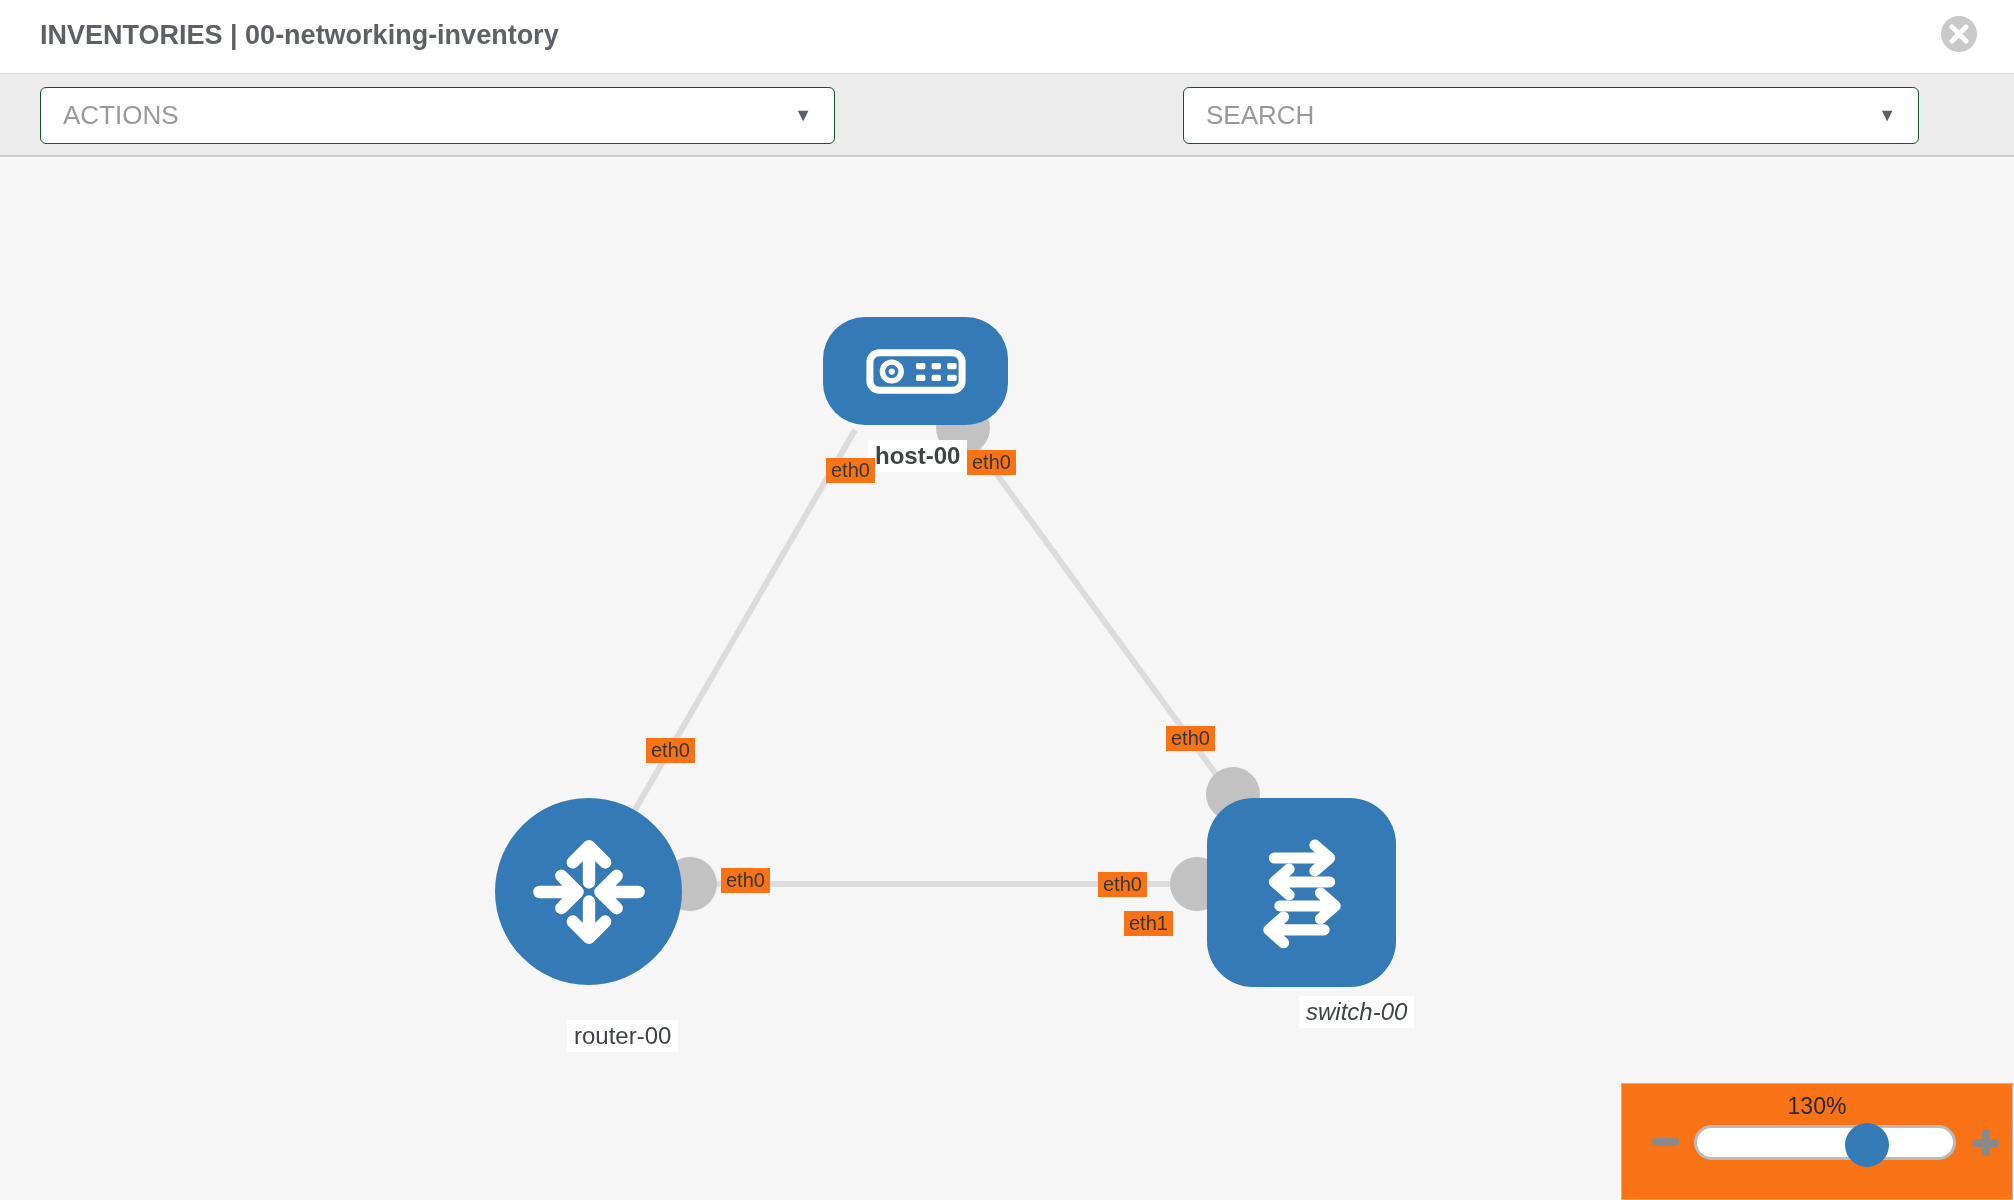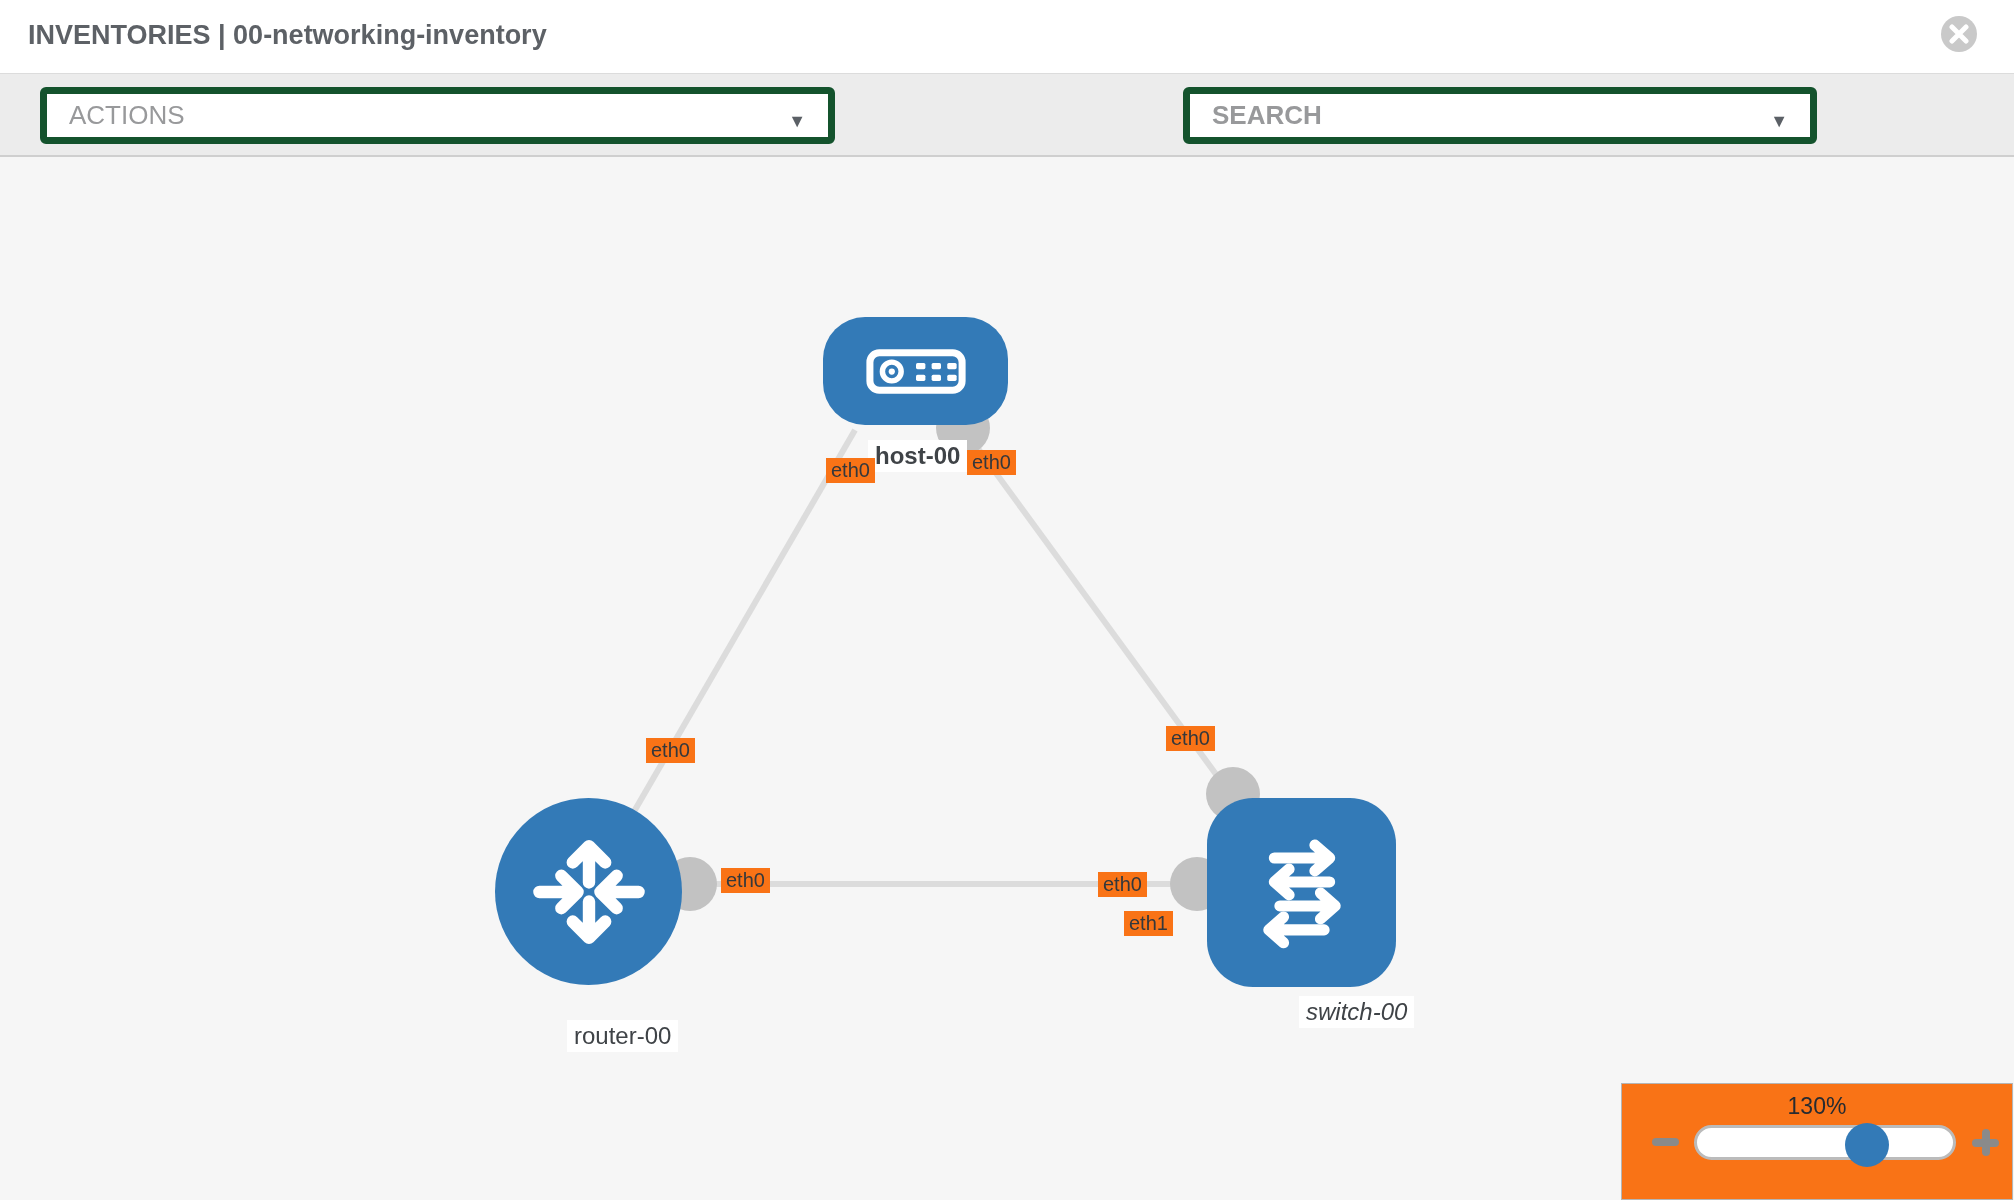--- a/index.html
+++ b/index.html
@@ -2,32 +2,32 @@
 <html><head>
 <meta charset="utf-8">
 <style>
   html, body { margin: 0; padding: 0; }
   body {
     width: 2014px; height: 1200px; position: relative; overflow: hidden;
     font-family: "Liberation Sans", sans-serif; background: #f6f6f6;
   }
   
   .header { position: absolute; top: 0; left: 0; width: 2014px; height: 73px; background: #ffffff; }
-  .title { position: absolute; left: 28px; top: 20px; font-size: 27px; font-weight: bold; color: #5d6166; white-space: nowrap; }
+  .title { position: absolute; left: 40px; top: 20px; font-size: 27px; font-weight: bold; color: #5d6166; white-space: nowrap; }
   .close-btn { position: absolute; left: 1941px; top: 16px; width: 36px; height: 36px; border-radius: 50%;
     background: #c9c9c9; display: flex; align-items: center; justify-content: center; cursor: pointer; }
   
   .toolbar { position: absolute; top: 73px; left: 0; width: 2014px; height: 84px; background: #ececec;
     border-top: 1px solid #dcdcdc; border-bottom: 2px solid #cfcfcf; box-sizing: border-box; }
-  .select { position: absolute; top: 13px; height: 57px; background: #fff; border: 7px solid #14532d;
+  .select { position: absolute; top: 13px; height: 57px; background: #fff; border: 1px solid #14532d;
     border-radius: 6px; box-sizing: border-box; display: flex; align-items: center; padding: 0 22px;
     font-size: 26px; color: #98999b; cursor: pointer; }
   .select .caret { position: absolute; right: 22px; top: 17px; color: #5b6066; font-size: 18px; }
   #actions-select { left: 40px; width: 795px; }
-  #search-select { left: 1183px; width: 634px; font-weight: bold; }
+  #search-select { left: 1183px; width: 736px; }
   .tool-icon { position: absolute; top: 97px; width: 34px; height: 34px; cursor: pointer; }
   #wrench-btn { left: 1050px; }
   #key-btn { left: 1114px; }
   
   .canvas { position: absolute; top: 157px; left: 0; width: 2014px; height: 1043px; background: #f6f6f6; }
   .edges-svg { position: absolute; top: 0; left: 0; }
   .node { position: absolute; background: #337ab7; display: flex; align-items: center; justify-content: center; cursor: pointer; }
   #node-host   { left: 823px; top: 160px; width: 185px; height: 108px; border-radius: 42px; }
   #node-router { left: 495px; top: 641px; width: 187px; height: 187px; border-radius: 50%; }
   #node-switch { left: 1207px; top: 641px; width: 189px; height: 189px; border-radius: 46px; }

